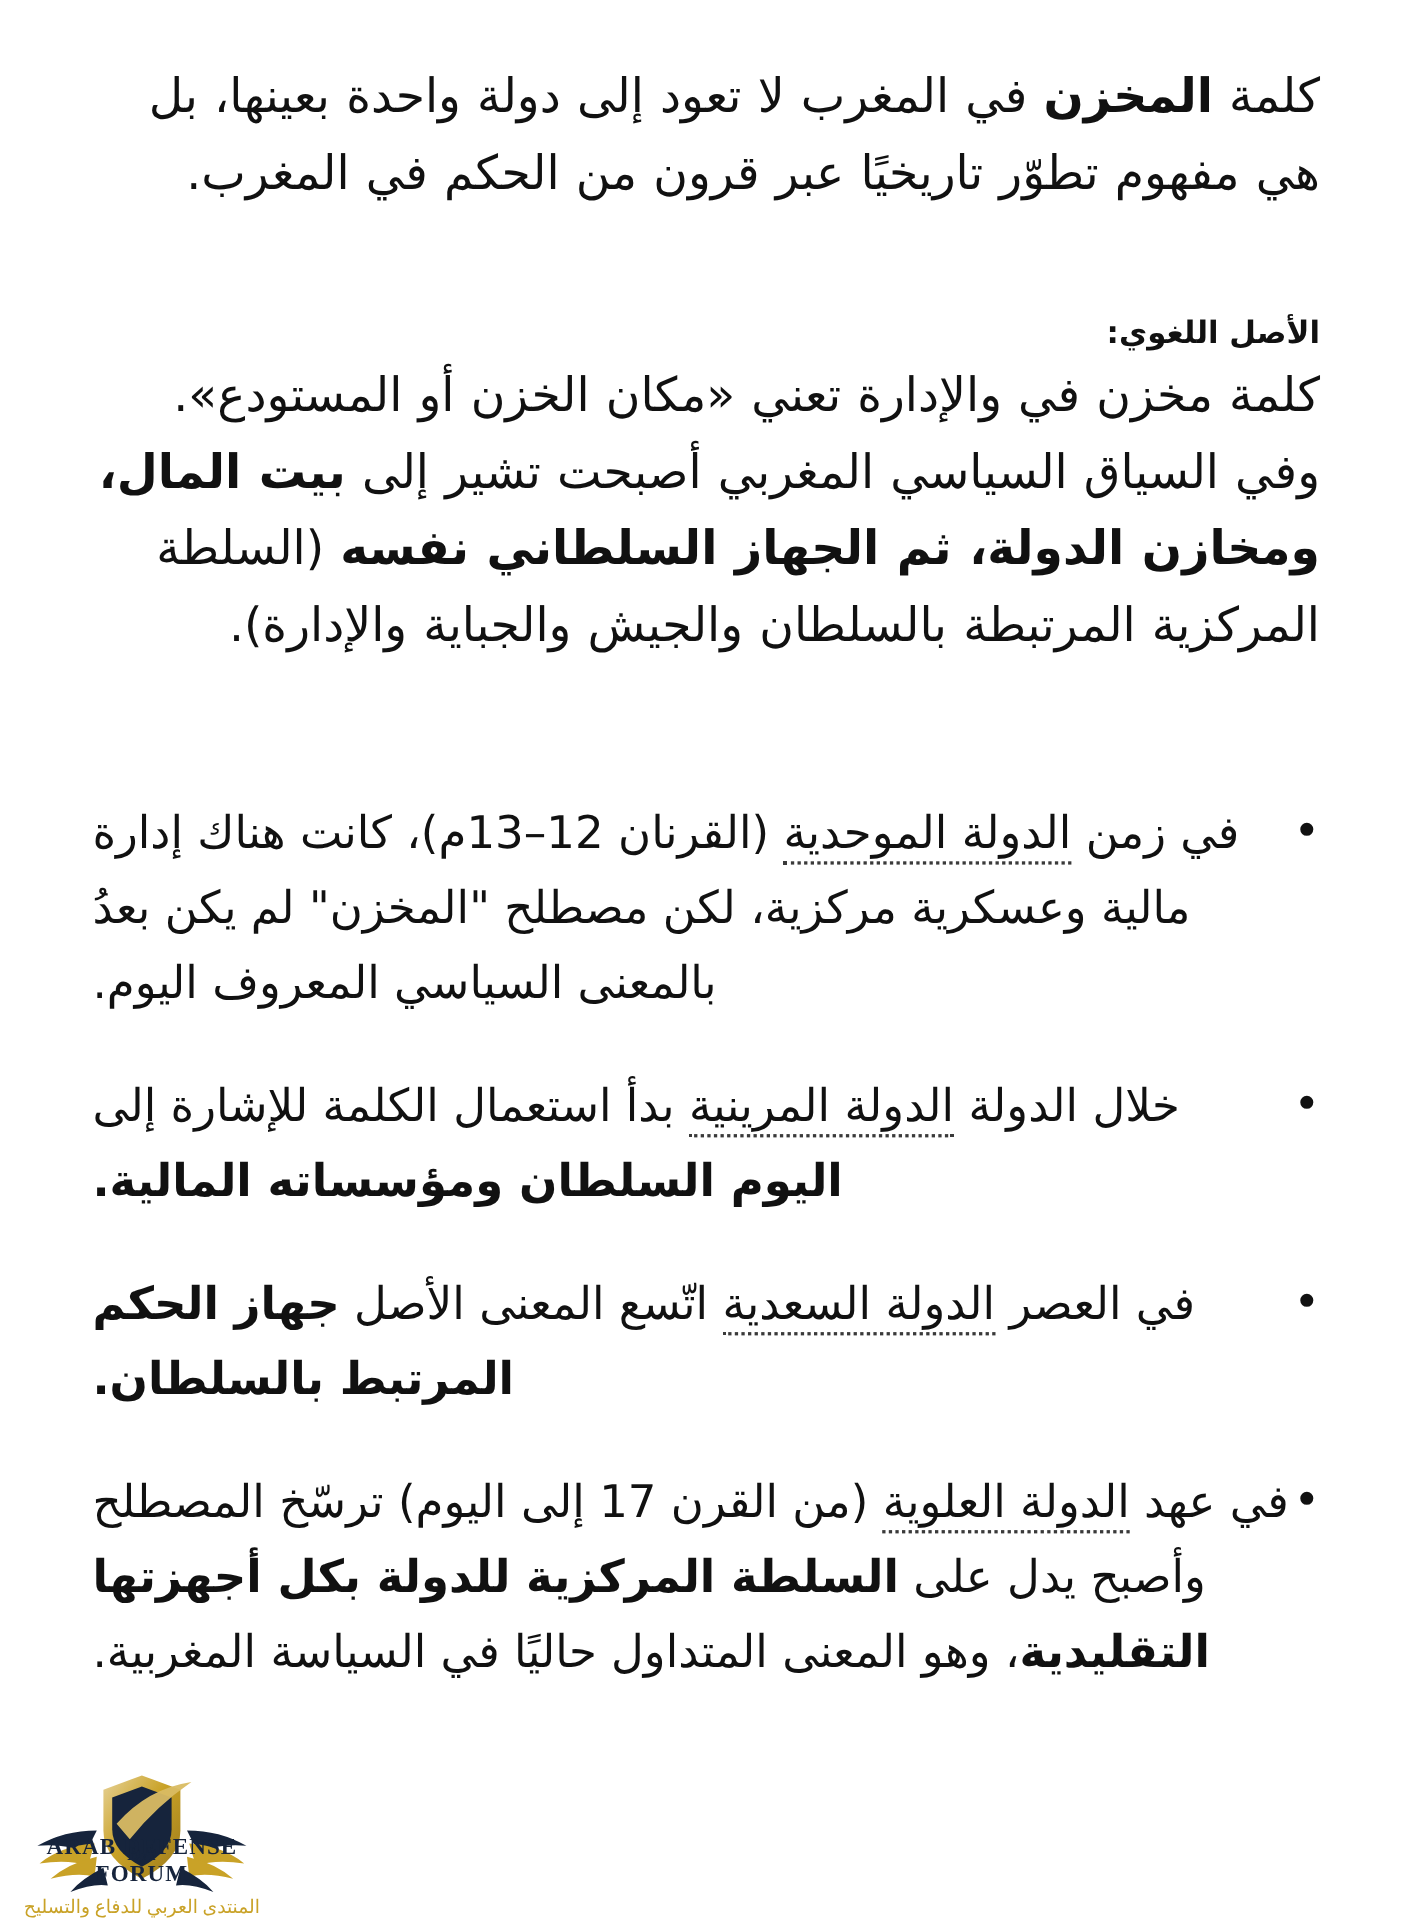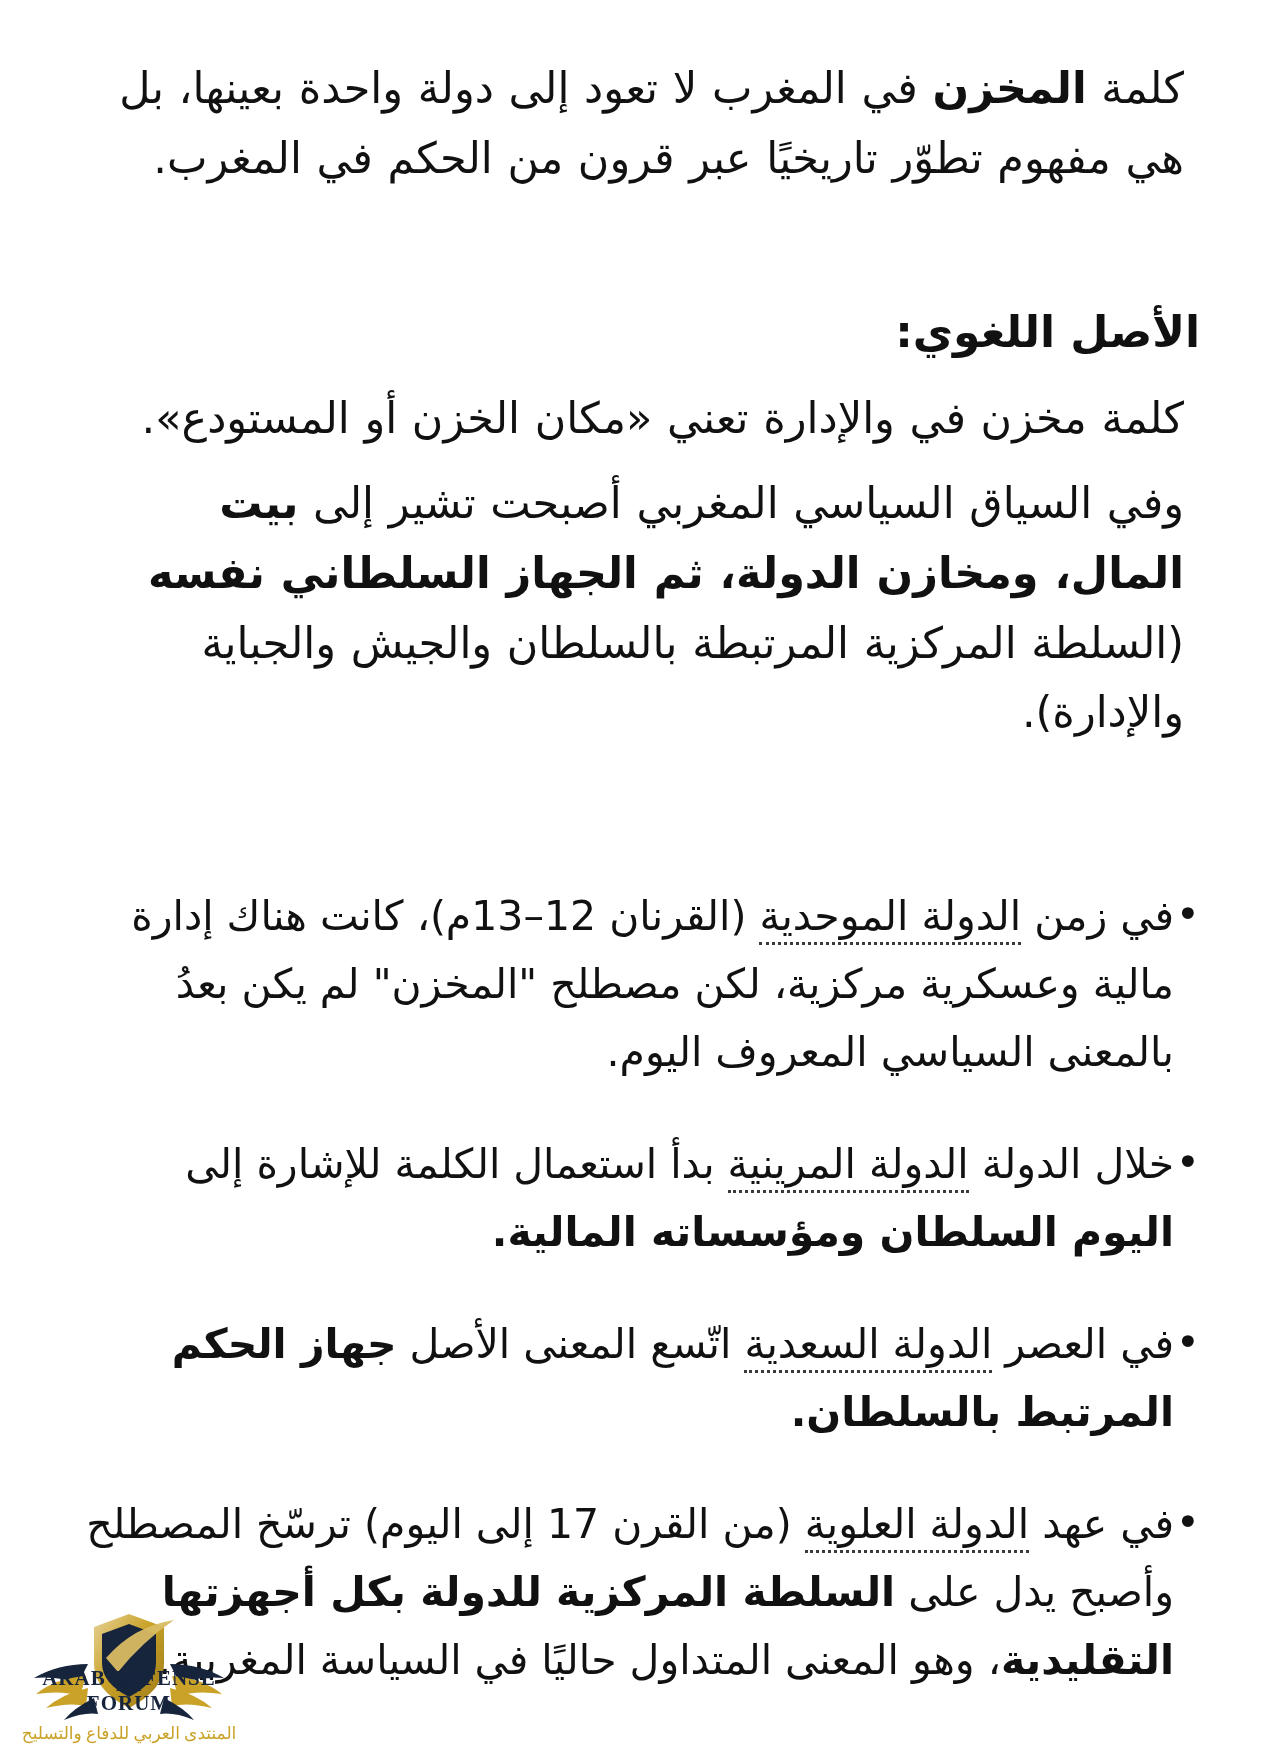--- a/index.html
+++ b/index.html
@@ -22,51 +22,51 @@
     width: 1284px;
     height: 1756px;
     box-sizing: border-box;
     padding: 44px 84px 0 84px;
   }
 
   .para {
     font-size: 43px;
     line-height: 1.62;
     text-align: right;
-    margin: 16px;
+    margin: 0;
     letter-spacing: 0;
     word-spacing: 1px;
   }
 
   .intro {
     margin-top: 10px;
   }
 
   .section-heading {
-    font-size: 44px;
+    font-size: 28px;
     font-weight: bold;
     line-height: 1.6;
     text-align: right;
     margin: 0;
   }
 
   .gap-lg { height: 88px; }
   .gap-sm { height: 30px; }
 
   .bullet-list {
     list-style: none;
     margin: 0;
     padding: 0;
   }
 
   .bullet-item {
     position: relative;
     font-size: 41px;
     line-height: 1.66;
-    text-align: right;
+    text-align: left;
     margin: 0 0 44px 0;
     padding-right: 26px;
   }
 
   .bullet-item::before {
     content: "•";
     position: absolute;
     right: 0;
     top: -2px;
     font-size: 41px;

